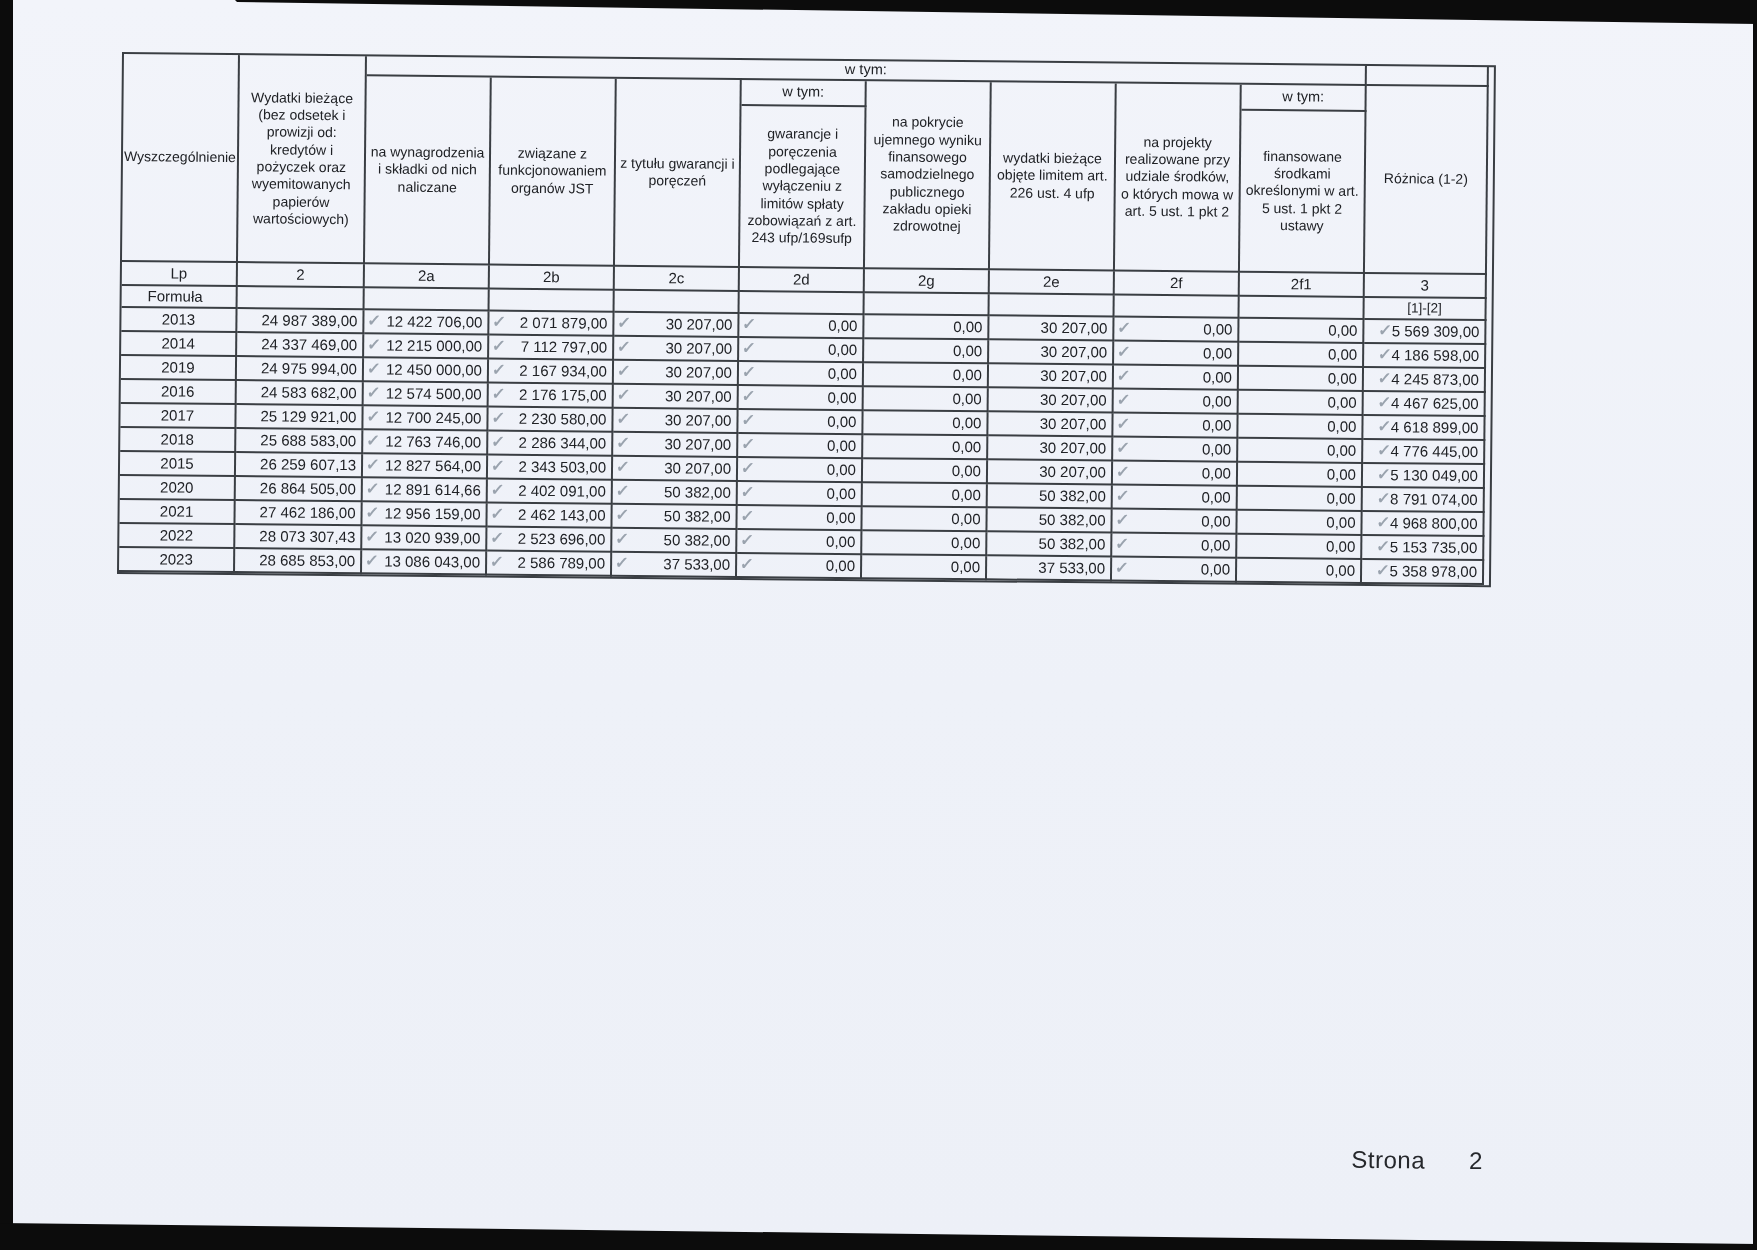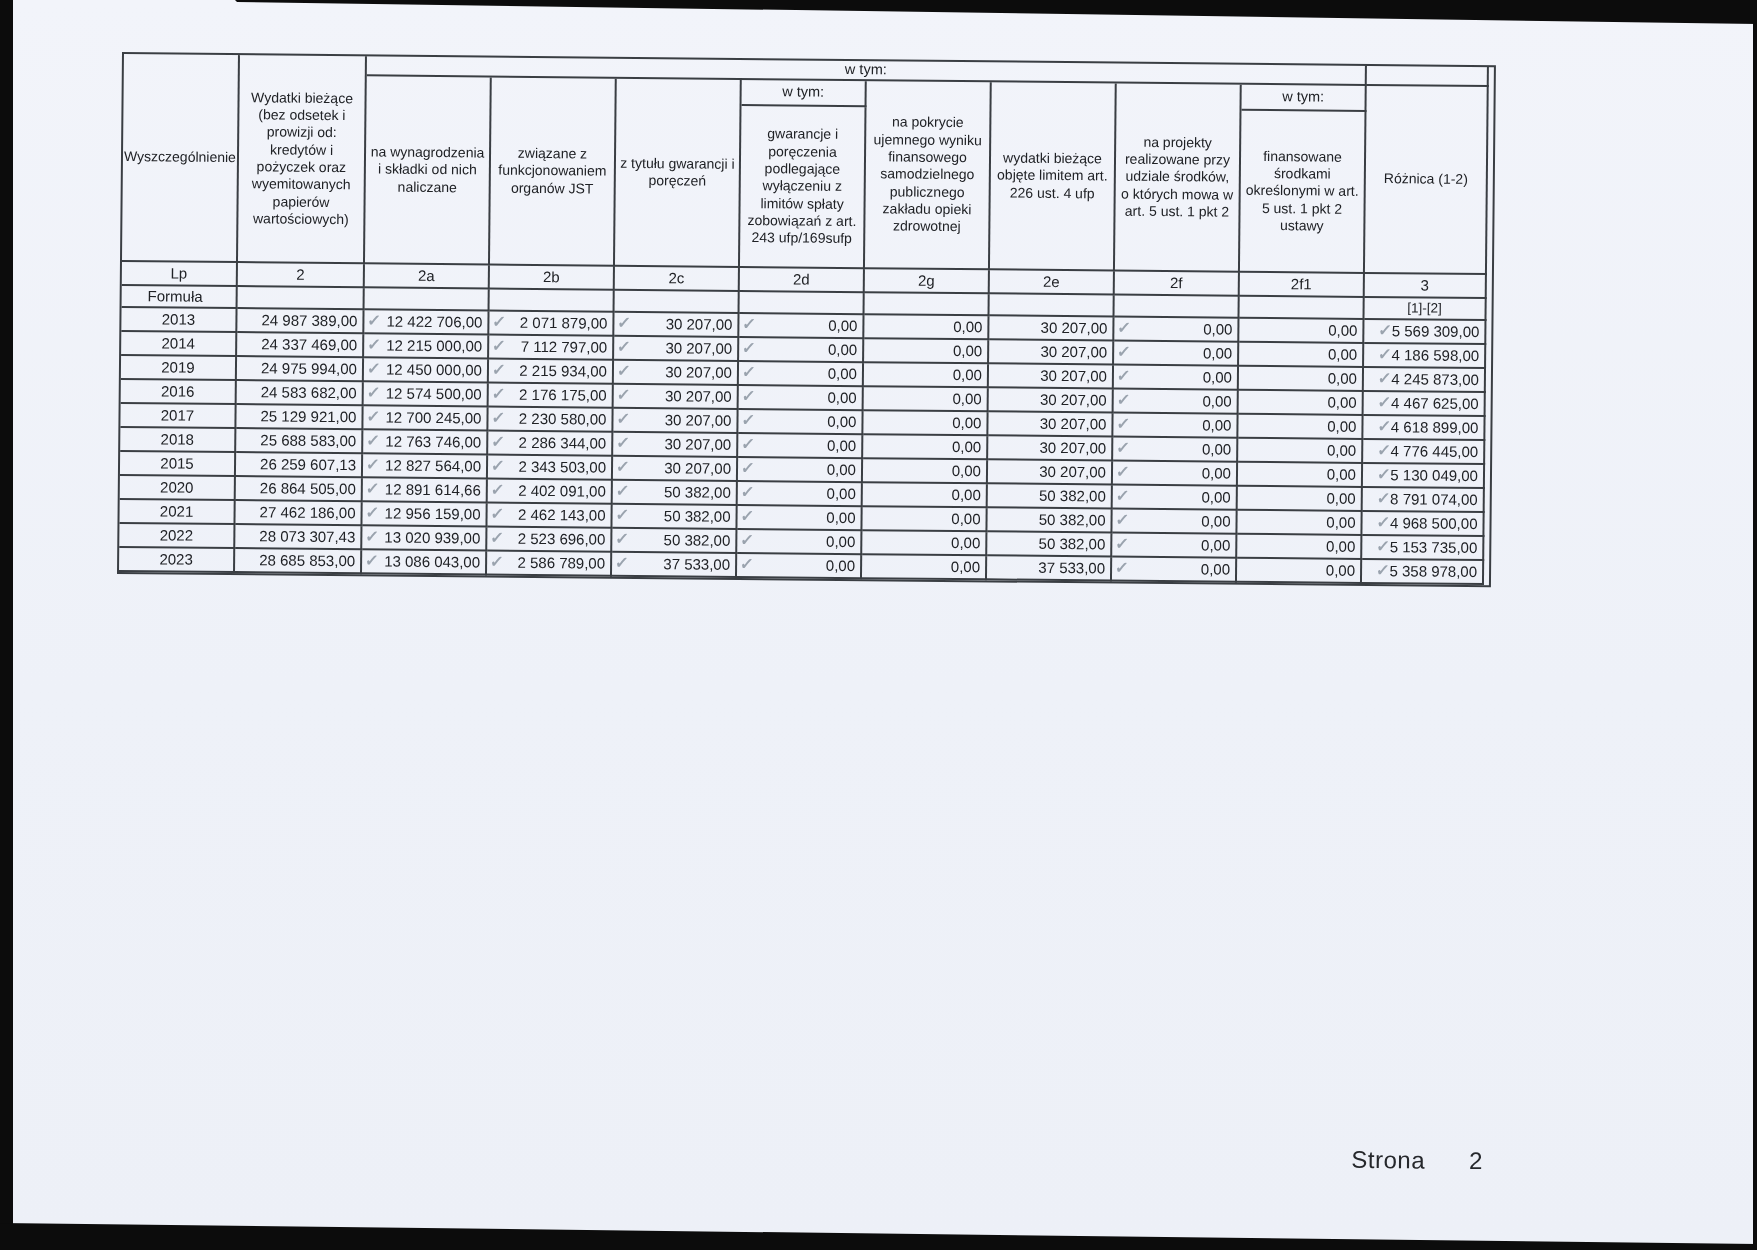--- a/index.html
+++ b/index.html
@@ -218,21 +218,21 @@
         </div>
         <div class="cell num">
           <span>24 975 994,00</span>
         </div>
         <div class="cell num">
           <span class="chk">✓</span>
           <span>12 450 000,00</span>
         </div>
         <div class="cell num">
           <span class="chk">✓</span>
-          <span>2 215 934,00</span>
+          <span>2 167 934,00</span>
         </div>
         <div class="cell num">
           <span class="chk">✓</span>
           <span>30 207,00</span>
         </div>
         <div class="cell num">
           <span class="chk">✓</span>
           <span>0,00</span>
         </div>
         <div class="cell num">
@@ -477,21 +477,21 @@
         </div>
         <div class="cell num">
           <span class="chk">✓</span>
           <span>0,00</span>
         </div>
         <div class="cell num">
           <span>0,00</span>
         </div>
         <div class="cell num c3">
           <span class="chk">✓</span>
-          <span>4 968 500,00</span>
+          <span>4 968 800,00</span>
         </div>
         <div class="cell year">
           <span>2022</span>
         </div>
         <div class="cell num">
           <span>28 073 307,43</span>
         </div>
         <div class="cell num">
           <span class="chk">✓</span>
           <span>13 020 939,00</span>

